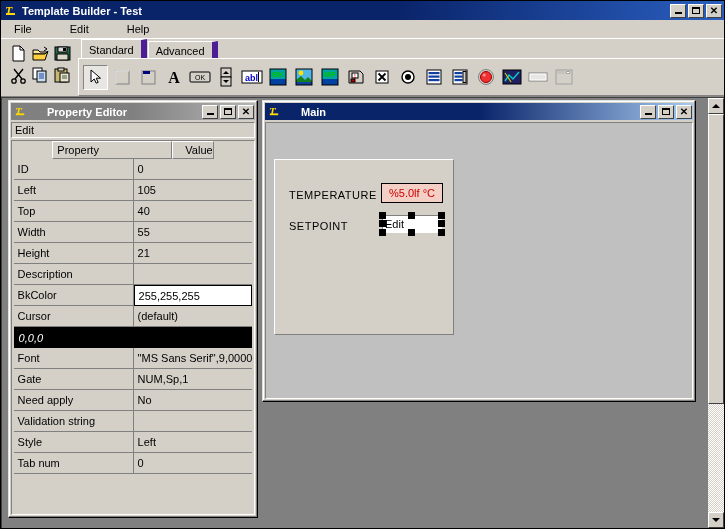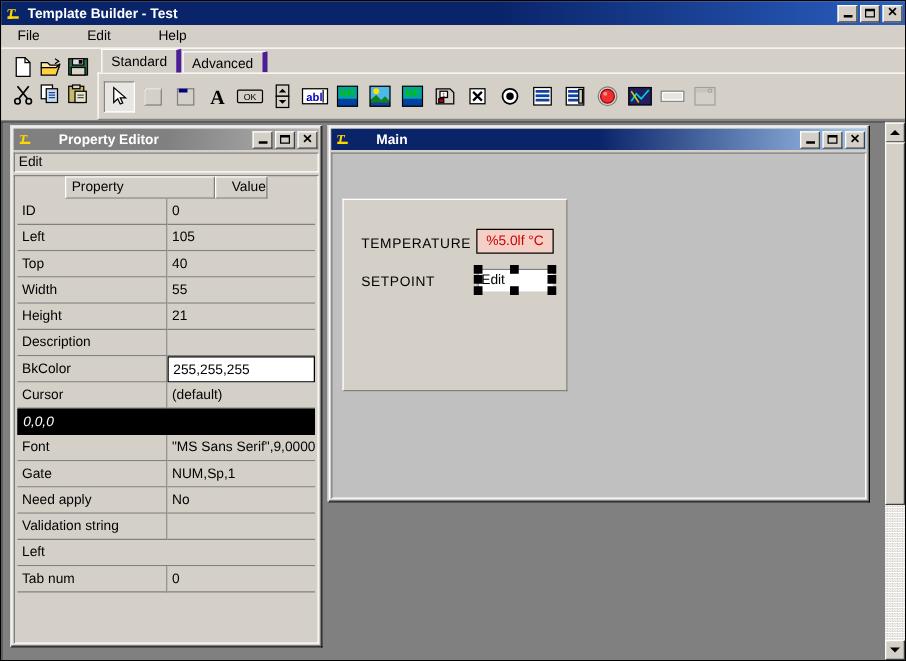--- a/index.html
+++ b/index.html
@@ -89,21 +89,21 @@
     display:flex;align-items:flex-end;
     padding-left:2px;
   }
   .tab{
     height:17px;
     padding:1px 7px 0 7px;
     font-size:11px;
     background:#d4d0c8;
     border-top:1px solid #fff;
     border-left:1px solid #fff;
-    border-right:4px solid #4c1d95;
+    border-right:6px solid #4c1d95;
     display:flex;align-items:center;
     margin-right:1px;
   }
   .tab.active{
     height:19px;
     font-weight:normal;
     border-bottom:none;
     position:relative;z-index:3;
   }
   #tool-row{
@@ -264,21 +264,21 @@
     left:262px; top:104px; width:434px; height:302px;
   }
   #mw-client{
     flex:1 1 auto;margin:2px;
     background:#c0c0c0;
     border-top:1px solid #808080;border-left:1px solid #808080;
     border-right:1px solid #fff;border-bottom:1px solid #fff;
     position:relative;
   }
   #design-form{
-    position:absolute;left:8px;top:36px;width:180px;height:154px;
+    position:absolute;left:8px;top:36px;width:180px;height:176px;
     background:#d4d0c8;
     border-top:1px solid #fff;border-left:1px solid #fff;
     border-right:1px solid #808080;border-bottom:1px solid #808080;
   }
   .form-label{
     position:absolute;font-size:11px;color:#000;
     font-family:"Liberation Sans",sans-serif;
     letter-spacing:0.5px;
   }
   #lbl-temperature{left:14px;top:29px;}
@@ -628,20 +628,21 @@
                 </div>
                 <div class="grid-row">
                   <div class="gr-prop">Need apply</div>
                   <div class="gr-val">No</div>
                 </div>
                 <div class="grid-row">
                   <div class="gr-prop">Validation string</div>
                   <div class="gr-val"></div>
                 </div>
                 <div class="grid-row">
+                  <div class="gr-prop">Style</div>
                   <div class="gr-val">Left</div>
                 </div>
                 <div class="grid-row">
                   <div class="gr-prop">Tab num</div>
                   <div class="gr-val">0</div>
                 </div>
               </div>
             <div class="grid-filler"></div>
           </div>
         </div>

